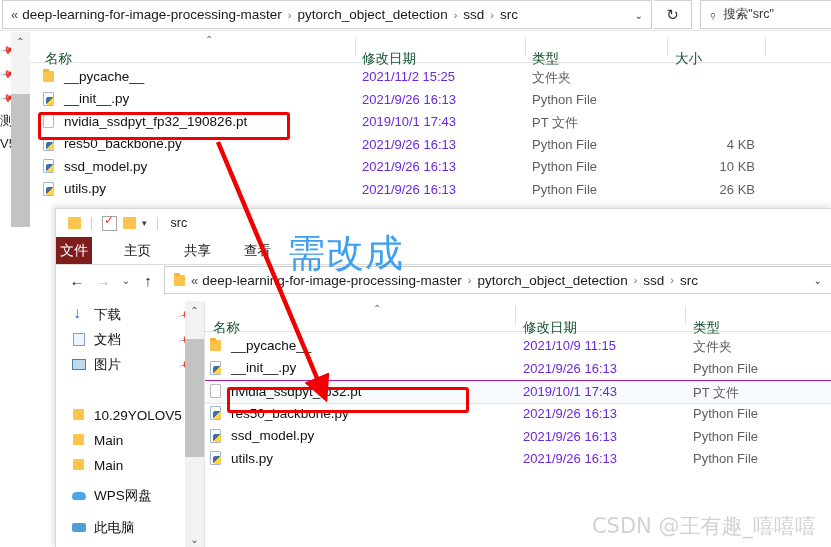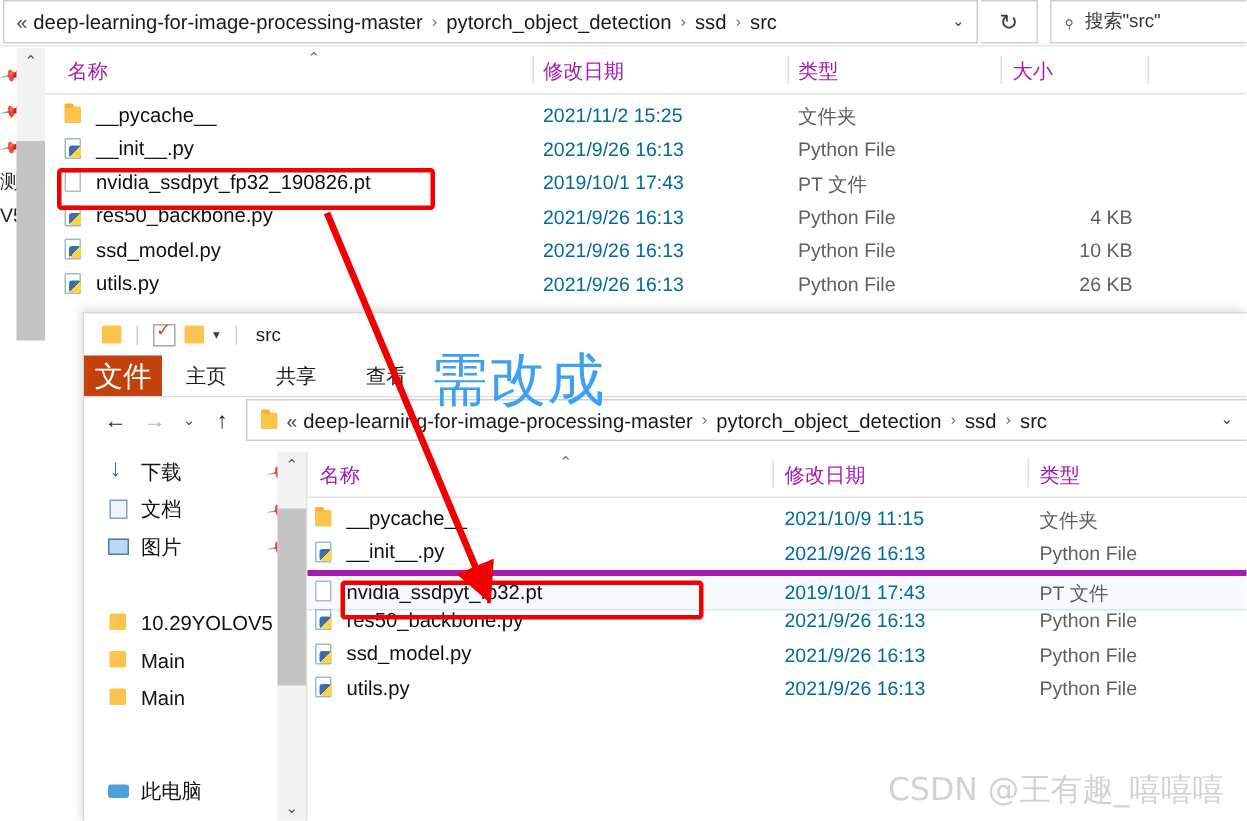--- a/index.html
+++ b/index.html
@@ -105,23 +105,23 @@
 
   
   #outer-colheader {
     position: absolute;
     left: 30px; top: 32px;
     width: 801px; height: 30px;
     border-bottom: 1px solid #e3e3e3;
   }
   .colhead {
     position: absolute;
-    top: 7px;
+    top: 18px;
     font-size: 13.5px;
-    color: #a21caf;
+    color: #14532d;
     white-space: nowrap;
   }
   .colsep {
     position: absolute;
     top: 5px;
     width: 1px; height: 19px;
     background: #e0e0e0;
   }
   .sortcaret {
     position: absolute;
@@ -190,21 +190,21 @@
     align-items: center;
     gap: 8px;
     font-size: 13.5px;
     color: #101010;
     white-space: nowrap;
   }
   .cell-date {
     position: absolute;
     top: 3px;
     font-size: 13px;
-    color: #0369a1;
+    color: #6d28d9;
     white-space: nowrap;
   }
   .cell-type {
     position: absolute;
     top: 3px;
     font-size: 13px;
     color: #5f5f5f;
     white-space: nowrap;
   }
   .cell-size {
@@ -360,25 +360,25 @@
   #inner-ribbon {
     position: absolute;
     left: 0; top: 28px;
     width: 776px; height: 27px;
     background: #ffffff;
     border-bottom: 1px solid #dcdcdc;
   }
   #ribbon-file {
     position: absolute;
     left: 0; top: 0;
-    width: 52px; height: 27px;
-    background: #c2410c;
+    width: 36px; height: 27px;
+    background: #7f1d1d;
     color: #ffffff;
     display: flex; align-items: center; justify-content: center;
-    font-size: 19px;
+    font-size: 14px;
   }
   .ribbon-tab {
     position: absolute;
     top: 0; height: 27px;
     display: flex; align-items: center;
     font-size: 13.5px;
     color: #1a1a1a;
     white-space: nowrap;
   }
 
@@ -534,21 +534,21 @@
     width: 627px; height: 150px;
   }
   .irow {
     position: absolute;
     left: 0;
     width: 627px;
     height: 22px;
   }
   .irow.selected {
     background: #f6fafd;
-    border-top: 4px solid #a21caf;
+    border-top: 1px solid #a21caf;
     border-bottom: 1px solid #d6e7f5;
     text-align: center;
   }
 
   #watermark {
     position: absolute;
     right: 16px; bottom: 8px;
     font-size: 21px;
     color: #d2d2d2;
     white-space: nowrap;
@@ -728,20 +728,24 @@
       <span>10.29YOLOV5</span>
     </div>
     <div class="nav-item" style="top:127px">
       <span class="nav-ic nav-ic-folder"></span>
       <span>Main</span>
     </div>
     <div class="nav-item" style="top:152px">
       <span class="nav-ic nav-ic-folder"></span>
       <span>Main</span>
     </div>
+    <div class="nav-item" style="top:183px">
+      <span class="nav-ic nav-ic-cloud"></span>
+      <span>WPS网盘</span>
+    </div>
     <div class="nav-item" style="top:215px">
       <span class="nav-ic nav-ic-pc"></span>
       <span>此电脑</span>
     </div>
   </div>
 
   <div id="inner-nav-scrollcol">
     <div id="inner-nav-scroll-up">⌃</div>
     <div id="inner-nav-scroll-thumb"></div>
     <div id="inner-nav-scroll-down">⌄</div>

